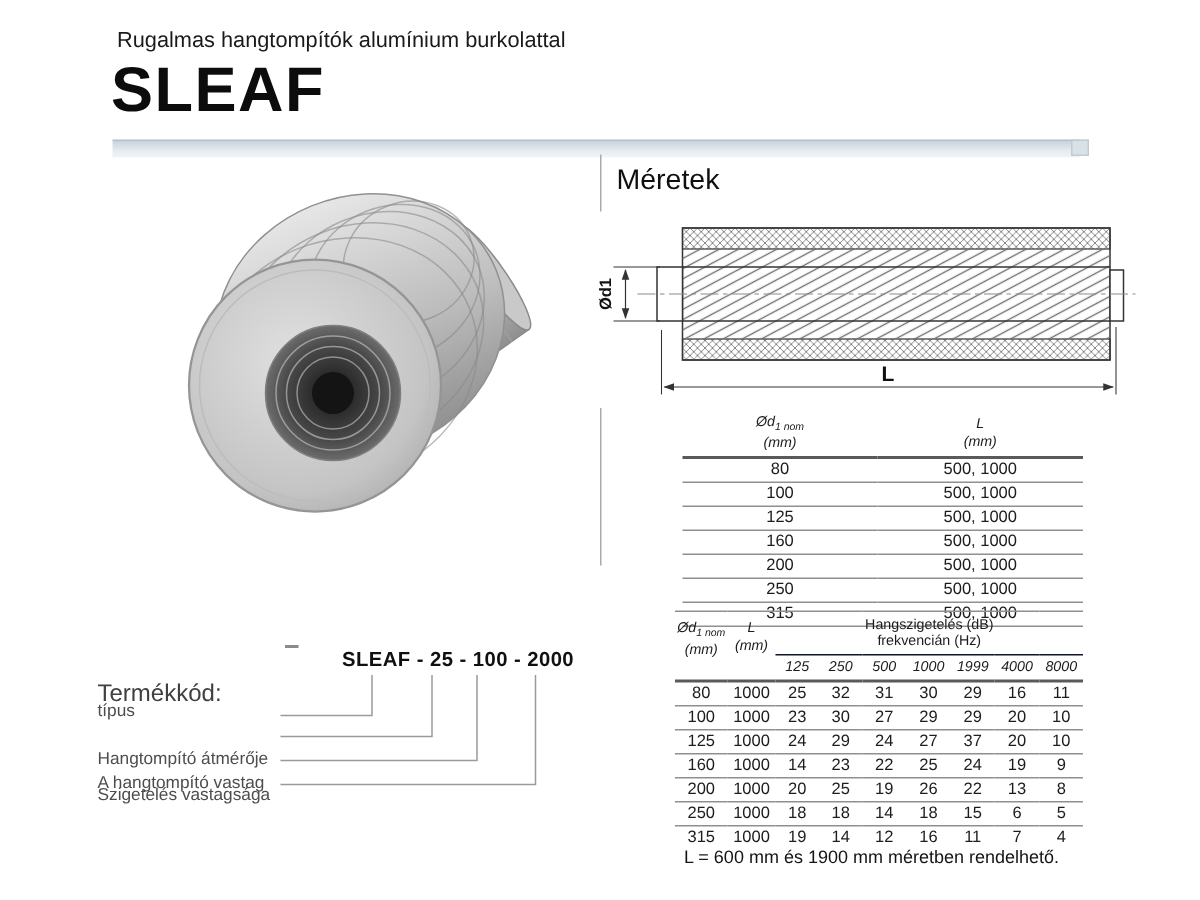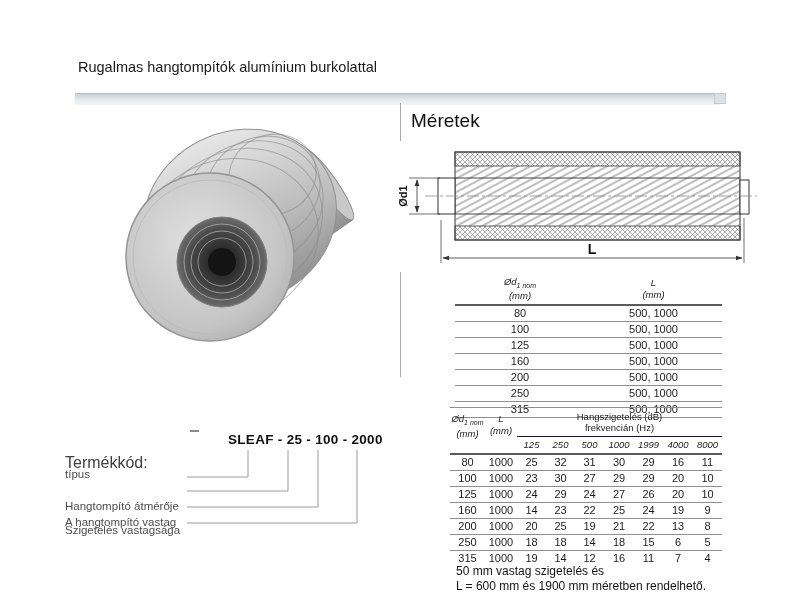--- a/index.html
+++ b/index.html
@@ -1,19 +1,19 @@
 <!DOCTYPE html>
 <html><head>
 <meta charset="utf-8">
 <style>
   html,body{margin:0;padding:0;background:#fff;}
   .page{position:relative;width:800px;height:600px;background:#ffffff;overflow:hidden;
         font-family:"Liberation Sans",sans-serif;color:#1a1a1a;}
 
-  .subtitle{position:absolute;left:78px;top:19px;font-size:14.5px;color:#1a1a1a;margin-top:40px;}
+  .subtitle{position:absolute;left:78px;top:19px;font-size:14.5px;color:#1a1a1a;}
   .big-title{position:absolute;left:74px;top:36px;font-size:42px;font-weight:700;
              letter-spacing:1px;color:#0c0c0c;}
   .grad-bar{position:absolute;left:75px;top:93px;width:645px;height:11px;
             background:linear-gradient(#c7d3dc,#e4eaef 55%,#f2f5f7);
             border-top:1px solid #b2c0ca;}
   .grad-bar-cap{position:absolute;left:714px;top:93px;width:12px;height:11px;
             background:#d9e1e7;border:1px solid #c0ccd4;box-sizing:border-box;}
 
   .vdiv{position:absolute;left:400px;width:1px;background:#a9a9a9;}
   .vdiv1{top:103px;height:38px;}
@@ -54,20 +54,21 @@
   .connector-svg{position:absolute;left:0;top:0;pointer-events:none;}
 
   .footnote{position:absolute;left:456px;top:564px;font-size:12px;line-height:14.5px;color:#141414;}
 </style>
 </head>
 <body>
 
 <div class="page">
 
   <div class="subtitle">Rugalmas hangtompítók alumínium burkolattal</div>
+  <div class="big-title">SLEAF</div>
   <div class="grad-bar"></div>
   <div class="grad-bar-cap"></div>
 
   <svg class="photo-svg" width="330" height="285" viewBox="0 0 330 285">
     <defs>
       <linearGradient id="met" x1="0" y1="0" x2="0" y2="1">
         <stop offset="0" stop-color="#e6e6e6"></stop>
           <stop offset=".55" stop-color="#bdbdbd"></stop>
         <stop offset="1" stop-color="#8f8f8f"></stop>
       </linearGradient>
@@ -262,42 +263,42 @@
           <td>20</td>
           <td>10</td>
         </tr>
         <tr>
           <td>125</td>
           <td>1000</td>
           <td>24</td>
           <td>29</td>
           <td>24</td>
           <td>27</td>
-          <td>26</td>
+          <td>37</td>
           <td>20</td>
           <td>10</td>
         </tr>
         <tr>
           <td>160</td>
           <td>1000</td>
           <td>14</td>
           <td>23</td>
           <td>22</td>
           <td>25</td>
           <td>24</td>
           <td>19</td>
           <td>9</td>
         </tr>
         <tr>
           <td>200</td>
           <td>1000</td>
           <td>20</td>
           <td>25</td>
           <td>19</td>
-          <td>21</td>
+          <td>26</td>
           <td>22</td>
           <td>13</td>
           <td>8</td>
         </tr>
         <tr>
           <td>250</td>
           <td>1000</td>
           <td>18</td>
           <td>18</td>
           <td>14</td>
@@ -331,17 +332,16 @@
   <svg class="connector-svg" width="800" height="600" viewBox="0 0 800 600">
     <g fill="none" stroke="#9a9a9a" stroke-width="1">
       <polyline points="187,477 248,477 248,450"></polyline>
       <polyline points="187,491 288,491 288,450"></polyline>
       <polyline points="187,507 318,507 318,450"></polyline>
       <polyline points="187,523 357,523 357,450"></polyline>
     </g>
   </svg>
 
   <div class="footnote">
-    <div>50 mm vastag szigetelés és</div>
     <div>L = 600 mm és 1900 mm méretben rendelhető.</div>
   </div>
 
 </div>
 
 </body></html>

